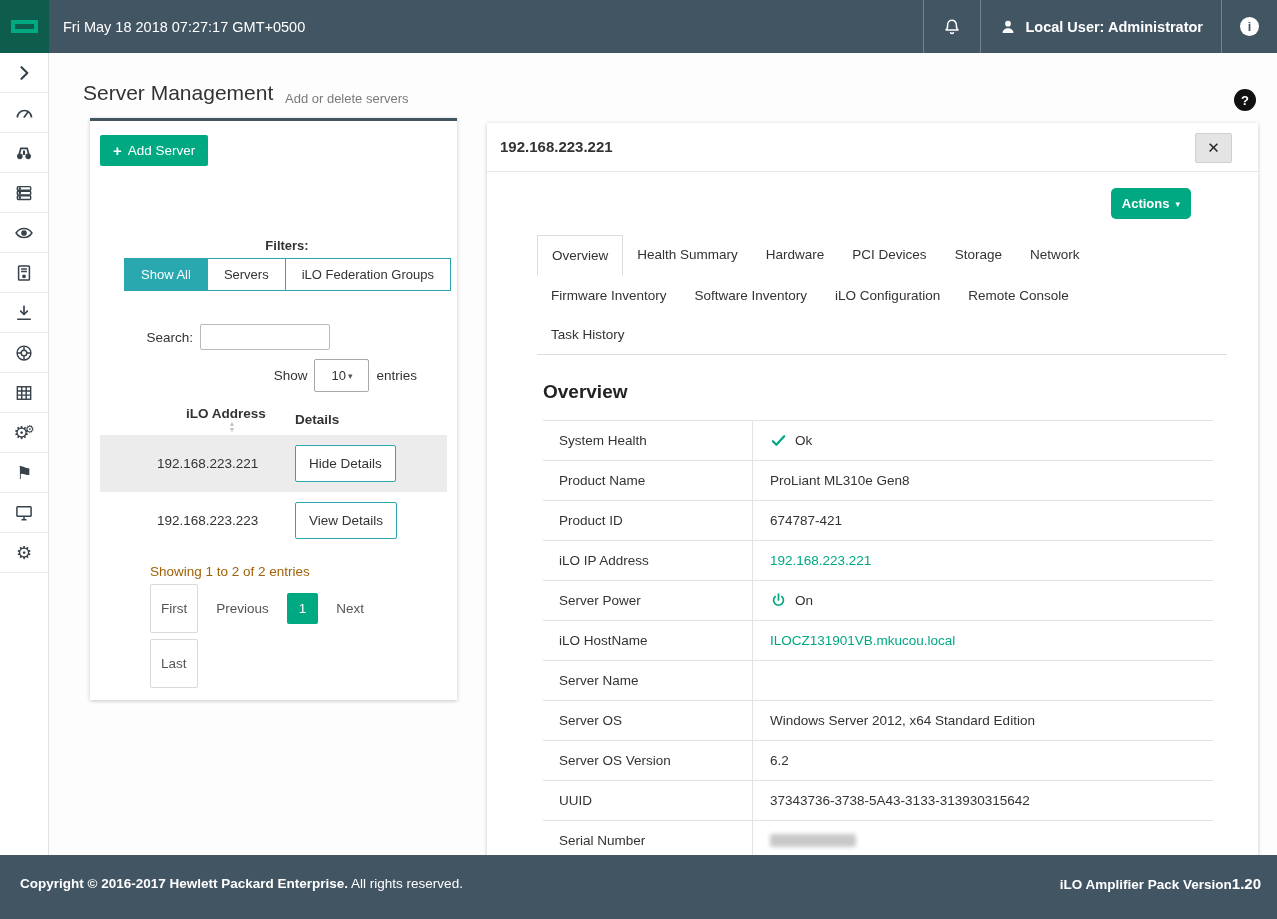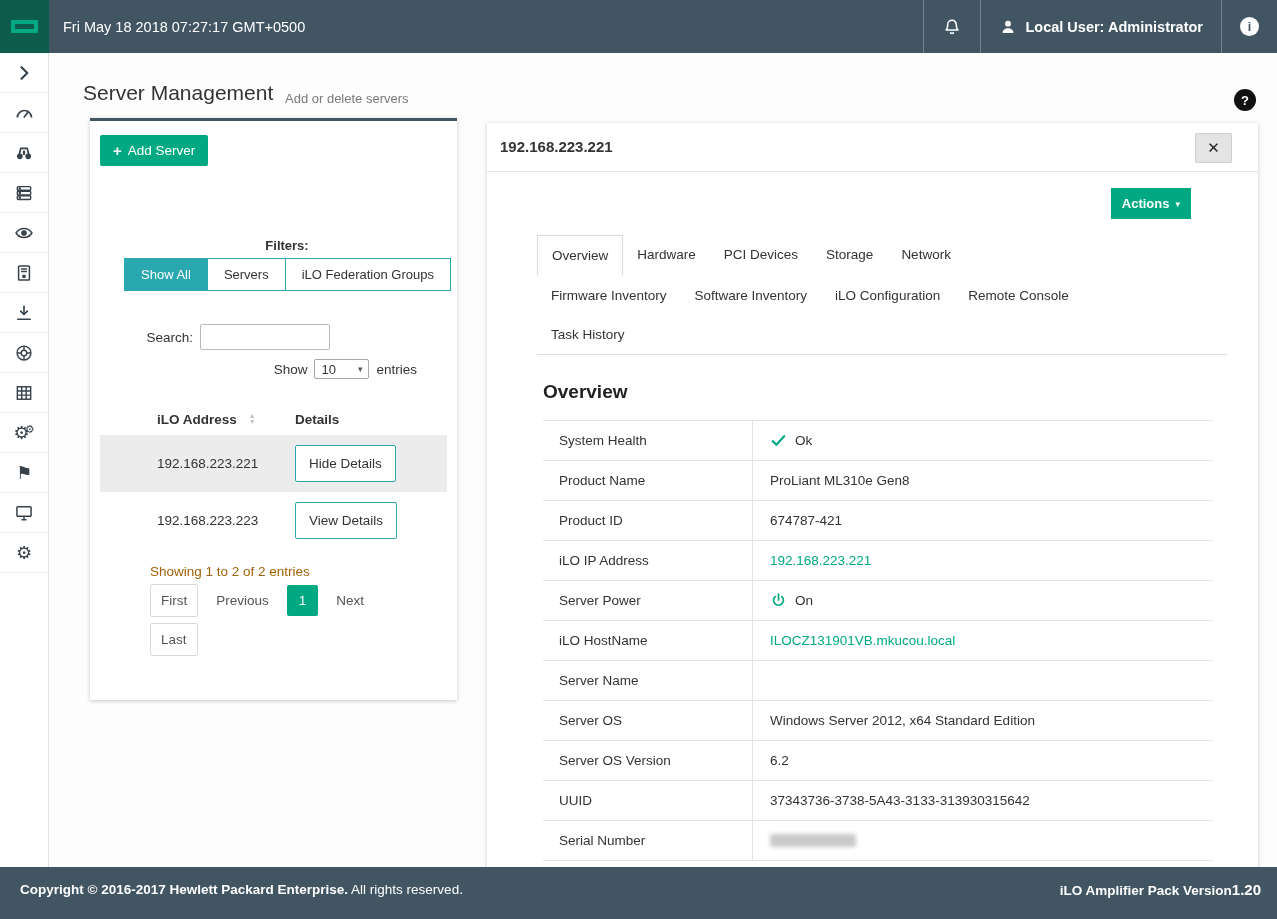--- a/index.html
+++ b/index.html
@@ -39,60 +39,60 @@
   .add-btn .plus{font-weight:bold;font-size:15px;line-height:1;}
   .filters-label{position:absolute;top:117px;left:34px;width:326px;text-align:center;font-weight:bold;font-size:13px;color:#333;}
   .filter-group{position:absolute;top:137px;left:34px;display:flex;}
   .filter-btn{border:1px solid #2AA8B0;background:#fff;color:#333;font-size:13px;padding:8px 16px;margin-left:-1px;}
   .filter-btn:first-child{margin-left:0;}
   .filter-btn.active{background:#2AA8B0;border-color:#2AA8B0;color:#fff;}
   .lbl{font-size:13.5px;color:#333;}
   .search-row{position:absolute;top:203px;left:0;right:127px;display:flex;justify-content:flex-end;align-items:center;gap:7px;}
   .search-input{width:130px;height:26px;border:1px solid #b9b9b9;border-radius:2px;padding:0 6px;font-size:13px;outline:none;}
   .show-row{position:absolute;top:238px;left:0;right:40px;display:flex;justify-content:flex-end;align-items:center;gap:7px;}
-  .pagesize{width:55px;height:20px;border:1px solid #a8a8a8;border-radius:2px;display:flex;align-items:center;justify-content:space-between;padding:0 6px;font-size:13px;cursor:pointer;background:#fff;}
+  .pagesize{width:55px;height:33px;border:1px solid #a8a8a8;border-radius:2px;display:flex;align-items:center;justify-content:space-between;padding:0 16px;font-size:13px;cursor:pointer;background:#fff;}
   .pagesize .caret{font-size:9px;color:#555;}
   .srv-table{position:absolute;top:282px;left:10px;right:10px;}
   .srv-head{display:flex;align-items:center;height:32px;}
-  .th{font-weight:bold;font-size:13.5px;color:#333;}
+  .th{font-weight:bold;font-size:13.5px;color:#333;flex-direction:column;}
   .col-addr{width:195px;padding-left:57px;display:flex;align-items:center;}
   .sort{display:inline-flex;flex-direction:column;margin-left:12px;line-height:.85;}
   .sort i{font-style:normal;font-size:7px;color:#c4c4c4;}
   .srv-row{display:flex;align-items:center;min-height:57px;}
   .srv-row.selected{background:#ececec;}
   .srv-row .col-addr{font-size:13.5px;}
   .details-btn{border:1px solid #2AA8B0;background:#fff;padding:10px 13px;font-size:13.5px;color:#333;border-radius:2px;}
   .summary{position:absolute;top:443px;left:60px;font-size:13.5px;color:#a16207;}
   .pagination{position:absolute;top:463px;left:60px;width:232px;display:flex;flex-wrap:wrap;gap:6px 8px;align-items:center;}
-  .pg{padding:8px 10px;font-size:13.5px;color:#555;border-radius:2px;}
+  .pg{padding:16px 10px;font-size:13.5px;color:#555;border-radius:2px;}
   .pg.boxed{border:1px solid #d9d9d9;}
   .pg.active{background:#01A982;color:#fff;padding:8px 12px;}
 
   
   .right-card{left:438px;top:70px;width:771px;bottom:0;}
   .rc-head{height:49px;border-bottom:1px solid #e6e6e6;position:relative;}
   .rc-title{position:absolute;left:13px;top:15px;font-size:15px;font-weight:bold;color:#333;}
   .close-btn{position:absolute;right:26px;top:10px;width:37px;height:30px;background:#e4e4e4;border:1px solid #cfcfcf;border-radius:2px;display:flex;align-items:center;justify-content:center;font-size:15px;font-weight:bold;color:#222;}
-  .actions-btn{position:absolute;right:67px;top:65px;background:#01A982;color:#fff;font-size:13px;font-weight:600;padding:8px 11px;border-radius:0;display:flex;align-items:center;gap:6px;}
+  .actions-btn{position:absolute;right:67px;top:65px;background:#01A982;color:#fff;font-size:13px;font-weight:600;padding:8px 11px;border-radius:5px;display:flex;align-items:center;gap:6px;}
   .actions-btn .caret{font-size:9px;}
   .tabs{position:absolute;left:50px;top:112px;width:690px;border-bottom:1px solid #dcdcdc;}
   .tab-row{display:flex;}
   .tab{padding:12px 14px;font-size:13.5px;color:#333;cursor:pointer;white-space:nowrap;}
   .tab.active{border:1px solid #dcdcdc;border-bottom:1px solid #fff;background:#fff;}
   .sec-title{position:absolute;left:56px;top:258px;font-size:19px;font-weight:600;color:#222;}
   .dtable{position:absolute;left:56px;top:297px;width:670px;border-top:1px solid #e3e3e3;}
   .drow{display:flex;min-height:40px;border-bottom:1px solid #e3e3e3;background:#fff;}
   .dlabel{width:210px;border-right:1px solid #e3e3e3;display:flex;align-items:center;padding-left:16px;font-size:13.5px;color:#333;}
   .dvalue{flex:1;display:flex;align-items:center;padding-left:17px;font-size:13.5px;color:#333;gap:8px;}
   .vicon{width:17px;height:17px;flex:none;}
   .link{color:#01A982;cursor:pointer;}
   .redacted{width:86px;height:13px;background:#c9c9c9;border-radius:2px;filter:blur(2px);}
 
   
-  .footer{position:absolute;left:0;bottom:0;width:100%;height:52px;background:#425563;color:#fff;display:flex;align-items:center;padding:0 16px 8px 20px;font-size:13.5px;z-index:3;}
+  .footer{position:absolute;left:0;bottom:0;width:100%;height:64px;background:#425563;color:#fff;display:flex;align-items:center;padding:0 16px 8px 20px;font-size:13.5px;z-index:3;}
   .f-right{margin-left:auto;}
   .f-right .ver{font-size:15px;font-weight:700;}
 </style>
 </head>
 <body>
 
 <header class="topbar">
   <div class="logo">
     <div class="logo-rect"></div>
   </div>
@@ -301,20 +301,21 @@
     </div>
 
     <button class="actions-btn">
       <span>Actions</span>
       <span class="caret">▾</span>
     </button>
 
     <div class="tabs" id="tabs">
         <div class="tab-row">
           <div class="tab active">Overview</div>
+          <div class="tab">Health Summary</div>
           <div class="tab">Hardware</div>
           <div class="tab">PCI Devices</div>
           <div class="tab">Storage</div>
           <div class="tab">Network</div>
         </div>
         <div class="tab-row">
           <div class="tab">Firmware Inventory</div>
           <div class="tab">Software Inventory</div>
           <div class="tab">iLO Configuration</div>
           <div class="tab">Remote Console</div>

